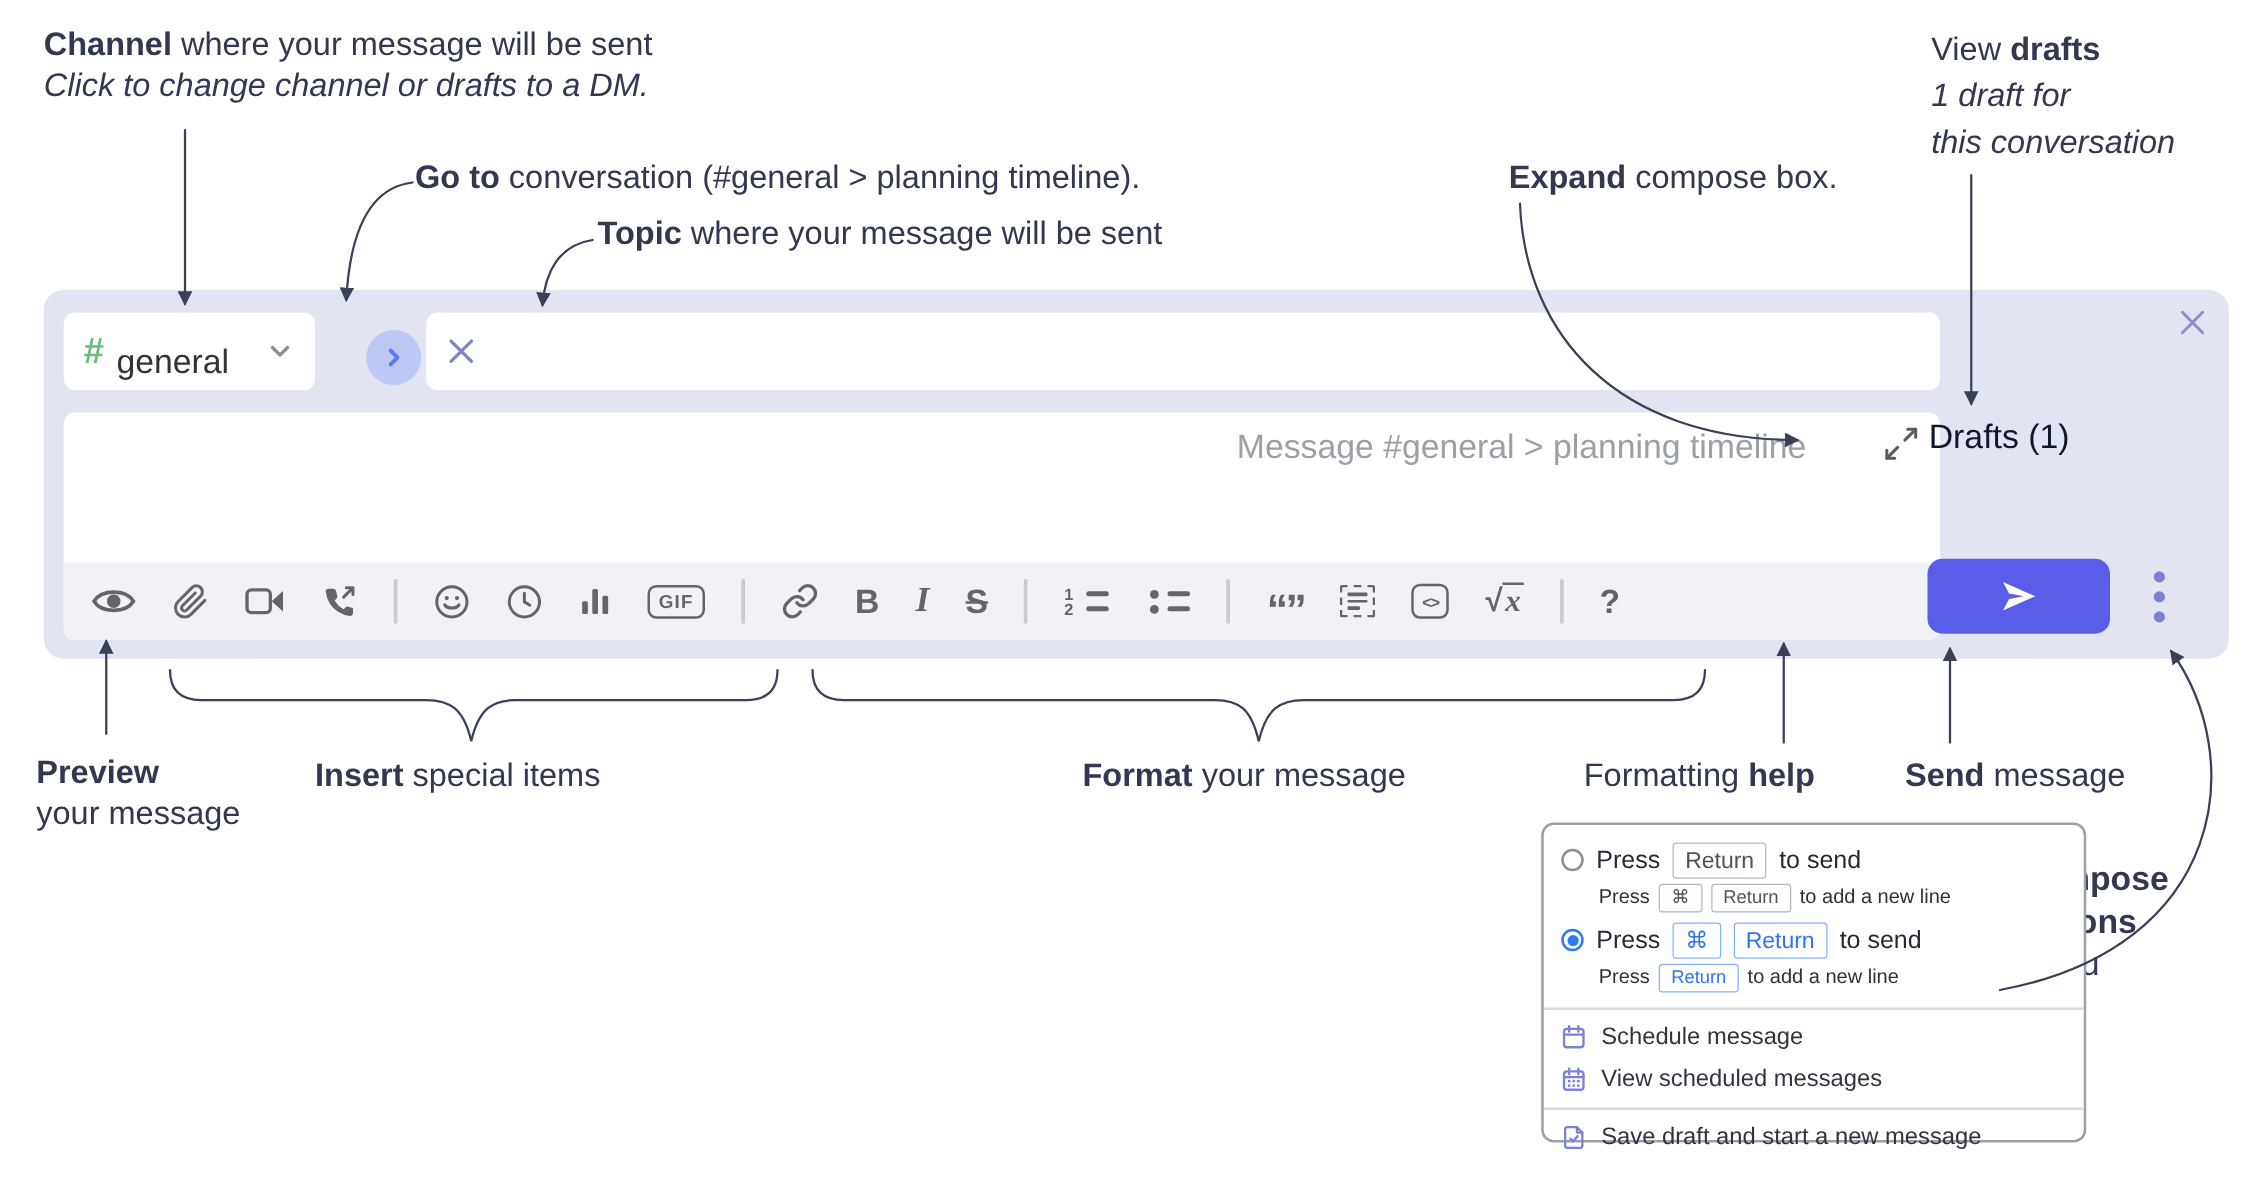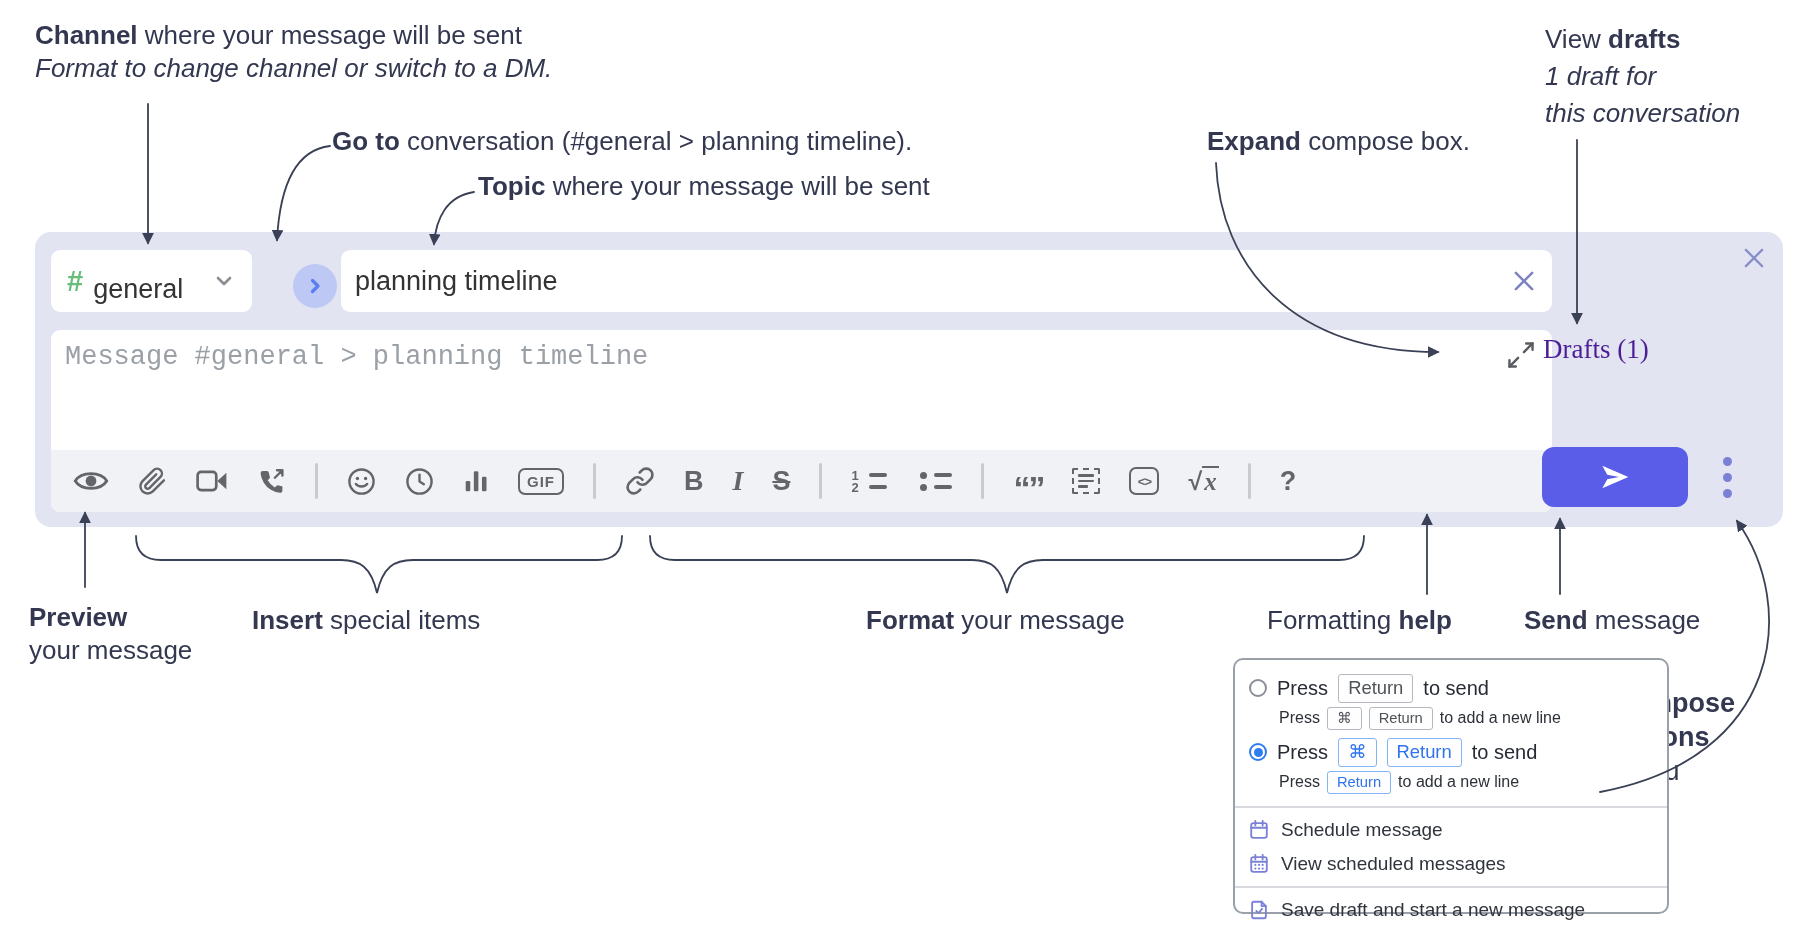--- a/index.html
+++ b/index.html
@@ -22,21 +22,21 @@
   .hash { font-size:29px; font-weight:700; }
   .chan-name { font-size:27px; color:#333; flex:1;margin-top:16px; }
   .goto-btn { position:absolute; left:258px; top:264px; width:44px; height:44px; border-radius:50%;
               background:#bdc8f4; display:flex; align-items:center; justify-content:center; }
   .topic-input-wrap { position:absolute; left:306px; top:18px; width:1211px; height:62px;
                       display:flex; align-items:center; padding:0 14px; }
   .topic-input { flex:1; border:none; outline:none; font-family:"Liberation Sans",sans-serif;
                  font-size:27px; color:#333; background:transparent; }
   .msg-box { position:absolute; left:16px; top:98px; width:1501px; height:182px; overflow:hidden; }
   .msg-input { position:absolute; left:14px; top:12px; width:1380px; height:100px; border:none; outline:none;
-               resize:none; background:transparent; font-family:Liberation Mono, monospace; font-size:27px; color:#4c1d95; }
+               resize:none; background:transparent; font-family:Liberation Sans, sans-serif; font-size:27px; color:#4c1d95;text-align:right; }
   .msg-input::placeholder { color:#9aa0a6; opacity:1; }
   .expand-btn { position:absolute; right:16px; top:10px; width:30px; height:30px; cursor:pointer; }
   .toolbar { position:absolute; left:0; bottom:0; width:100%; height:62px; background:#f1f2f6;
              border-radius:0 0 9px 9px; display:flex; align-items:center; padding:0 22px; gap:29px; }
   .tbtn { display:flex; align-items:center; justify-content:center; color:#63656a; cursor:pointer; flex:none; }
   .tdiv { width:3px; height:36px; background:#c9cbd2; border-radius:2px; flex:none; }
   .gif-badge { border:2.4px solid #63656a; border-radius:7px; font-size:15px; font-weight:700;
                padding:3px 7px; letter-spacing:1px; color:#63656a; }
   .glyphB { font-size:27px; font-weight:800; }
   .glyphI { font-family:"Liberation Serif", serif; font-style:italic; font-size:28px; font-weight:600; }
@@ -47,21 +47,21 @@
   .list-ico .num { font-size:13px; font-weight:700; line-height:1; }
   .list-ico .dot { width:7px; height:7px; border-radius:50%; background:#63656a; justify-self:center; }
   .list-ico .bar { width:18px; height:4.5px; border-radius:2px; background:#63656a; }
   .spoiler-ico { width:28px; height:26px; border:2.4px dashed #63656a; border-radius:2px;
                  display:flex; flex-direction:column; gap:3px; padding:4px 4px; }
   .spoiler-ico i { display:block; height:3px; background:#63656a; border-radius:1px; }
   .code-ico { width:30px; height:28px; border:2.4px solid #63656a; border-radius:7px;
               display:flex; align-items:center; justify-content:center; font-size:13px; font-weight:800; letter-spacing:-1px; }
   .math-ico { font-size:25px; font-weight:600; }
   .math-ico .mx { font-family:"Liberation Serif",serif; font-style:italic; font-weight:700; border-top:2.5px solid #63656a; padding:0 2px; }
-  .drafts-link { position:absolute; left:1508px; top:102px; font-size:27px; color:#4c1d95; cursor:pointer;font-family:Liberation Serif, serif; }
+  .drafts-link { position:absolute; left:1508px; top:102px; font-size:27px; color:#0f172a; cursor:pointer; }
   .send-btn { position:absolute; left:1507px; top:215px; width:146px; height:60px; background:#5a5de8;
               border:none; border-radius:12px; display:flex; align-items:center; justify-content:center; cursor:pointer; }
   .ellipsis-btn { position:absolute; left:1681px; top:216px; width:22px; height:58px;
                   display:flex; flex-direction:column; align-items:center; justify-content:center; gap:7px; cursor:pointer; }
   .ellipsis-btn i { width:9px; height:9px; border-radius:50%; background:#7a80d6; display:block; }
   .close-x { position:absolute; left:1706px; top:13px; width:26px; height:26px; cursor:pointer; }
   .clear-x { width:28px; height:28px; cursor:pointer; flex:none; }
 
   
   .popup { position:absolute; left:1233px; top:658px; width:436px; height:256px; background:#fff;
@@ -103,21 +103,21 @@
       <path d="M1427,594 L1427,515" marker-end="url(#ah)"></path>
       <path d="M1560,594 L1560,519" marker-end="url(#ah)"></path>
       <path d="M1600,792 C1782,758 1798,606 1737,521" marker-end="url(#ah)"></path>
       <path d="M136,536 C136,551 143,560 161,560 L341,560 C360,560 371,567 377,593 C383,567 394,560 413,560 L597,560 C615,560 622,551 622,536"></path>
       <path d="M650,536 C650,551 657,560 675,560 L972,560 C991,560 1001,567 1007,593 C1013,567 1024,560 1043,560 L1339,560 C1357,560 1364,551 1364,536"></path>
     </g>
   </svg>
 
   <div class="ann" style="left:35px; top:19px;">
     <div><b>Channel</b><span> where your message will be sent</span></div>
-    <div class="it">Format to change channel or switch to a DM.</div>
+    <div class="it">Click to change channel or drafts to a DM.</div>
   </div>
   <div class="ann" style="left:332px; top:125px;">
     <b>Go to</b><span> conversation (#general &gt; planning timeline).</span>
   </div>
   <div class="ann" style="left:478px; top:170px;">
     <b>Topic</b><span> where your message will be sent</span>
   </div>
   <div class="ann" style="left:1207px; top:125px;">
     <b>Expand</b><span> compose box.</span>
   </div>
@@ -137,21 +137,20 @@
       </svg>
     </div>
 
     <div class="goto-btn" style="left:258px; top:32px; position:absolute;">
       <svg width="24" height="24" viewBox="0 0 24 24">
         <path d="M9.5 6.5 L15 12 L9.5 17.5" fill="none" stroke="#5a7df2" stroke-width="3.2" stroke-linecap="round" stroke-linejoin="round"></path>
       </svg>
     </div>
 
     <div class="topic-input-wrap whitebox">
-      <input class="topic-input" type="text" value="planning timeline" style="">
       <svg class="clear-x" viewBox="0 0 24 24">
         <path d="M5 5 L19 19 M19 5 L5 19" fill="none" stroke="#7d84c0" stroke-width="2.2" stroke-linecap="round"></path>
       </svg>
     </div>
 
     <div class="msg-box whitebox">
       <textarea class="msg-input" placeholder="Message #general &gt; planning timeline" style=""></textarea>
       <svg class="expand-btn" viewBox="0 0 26 26">
         <g fill="none" stroke="#5a5c60" stroke-width="2.1" stroke-linecap="round" stroke-linejoin="round">
           <path d="M15.5 10.5 L23 3"></path>

